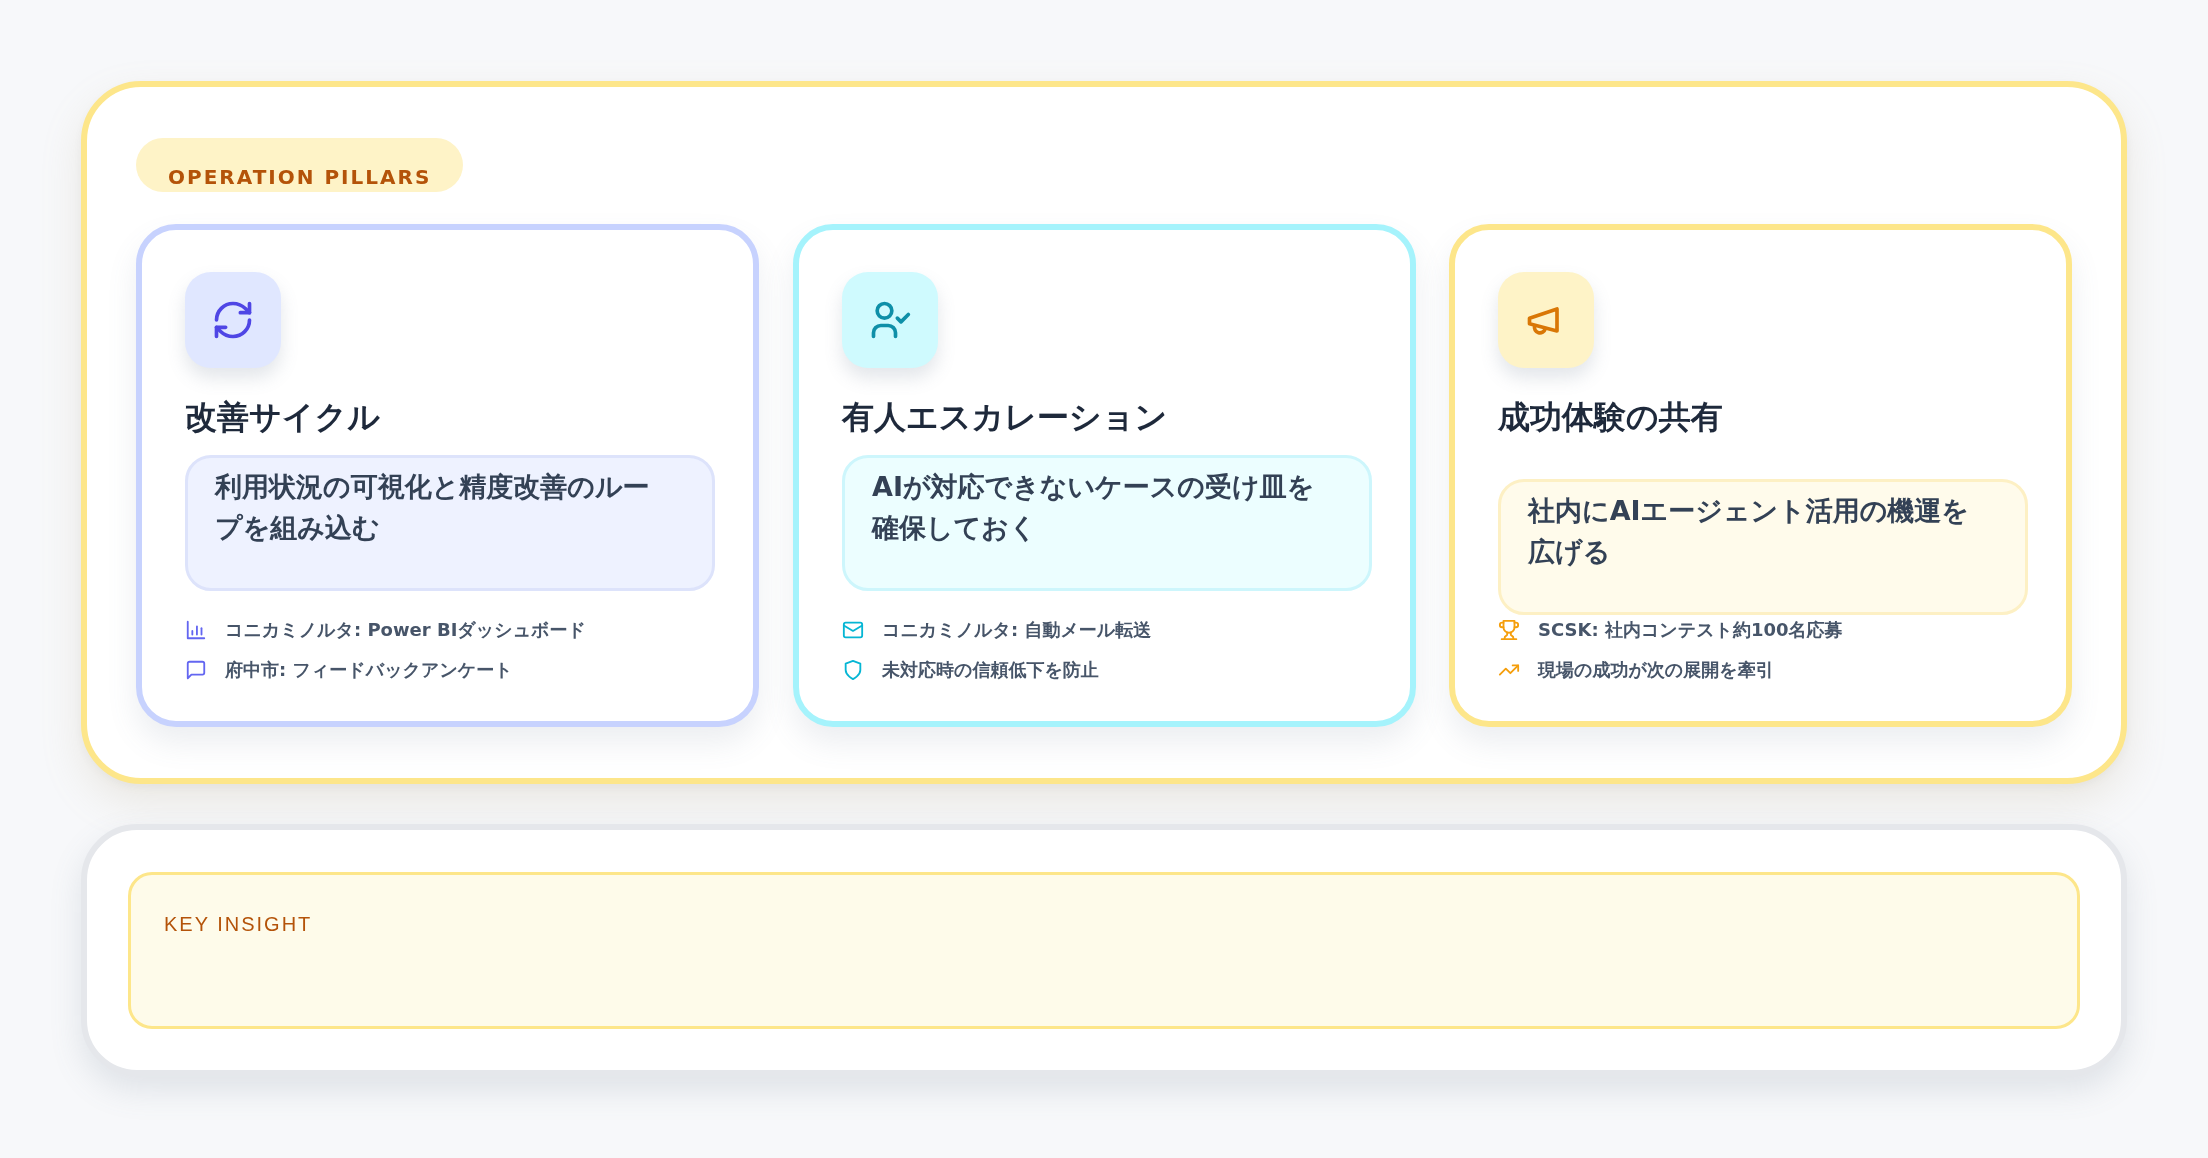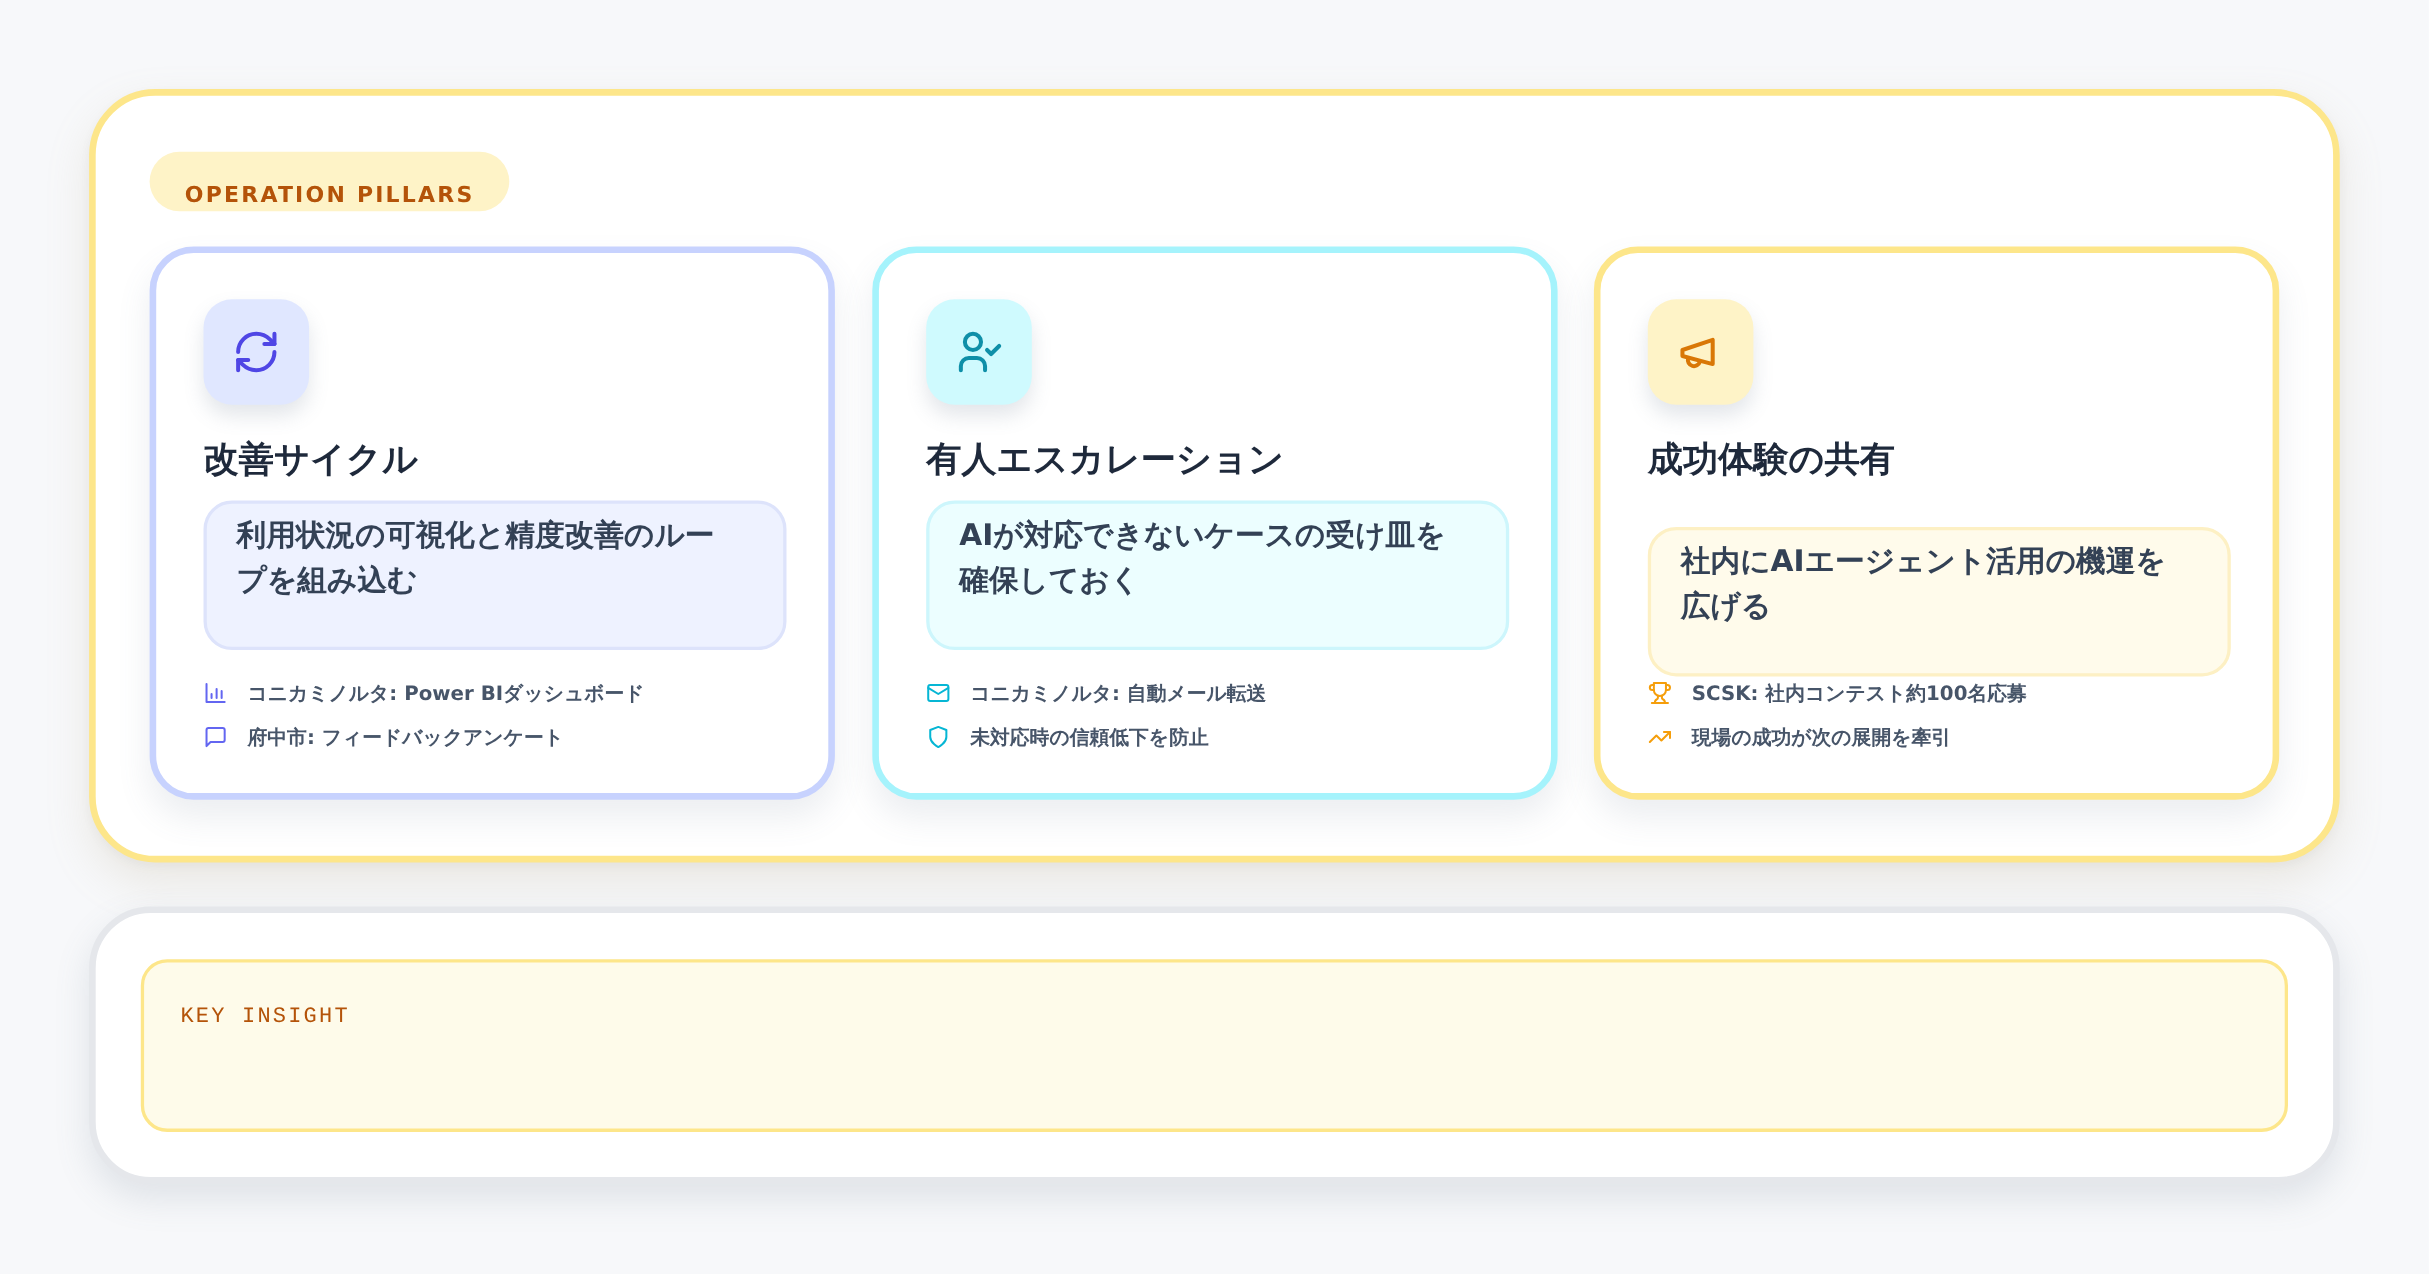--- a/index.html
+++ b/index.html
@@ -144,21 +144,21 @@
     width: 1952px;
     height: 157px;
     border: 3px solid #fde68a;
     border-radius: 24px;
     background: #fefbea;
   }
   .insight-label {
     position: absolute;
     left: 33px;
     top: 38px;
-    font-family: Liberation Mono, monospace;
+    font-family: Liberation Sans, sans-serif;
     font-size: 20px;
     letter-spacing: 2px;
     color: #b45309;
     white-space: nowrap;
   }
   .insight-text {
     position: absolute;
     left: 33px;
     top: 78px;
     font-size: 28px;

